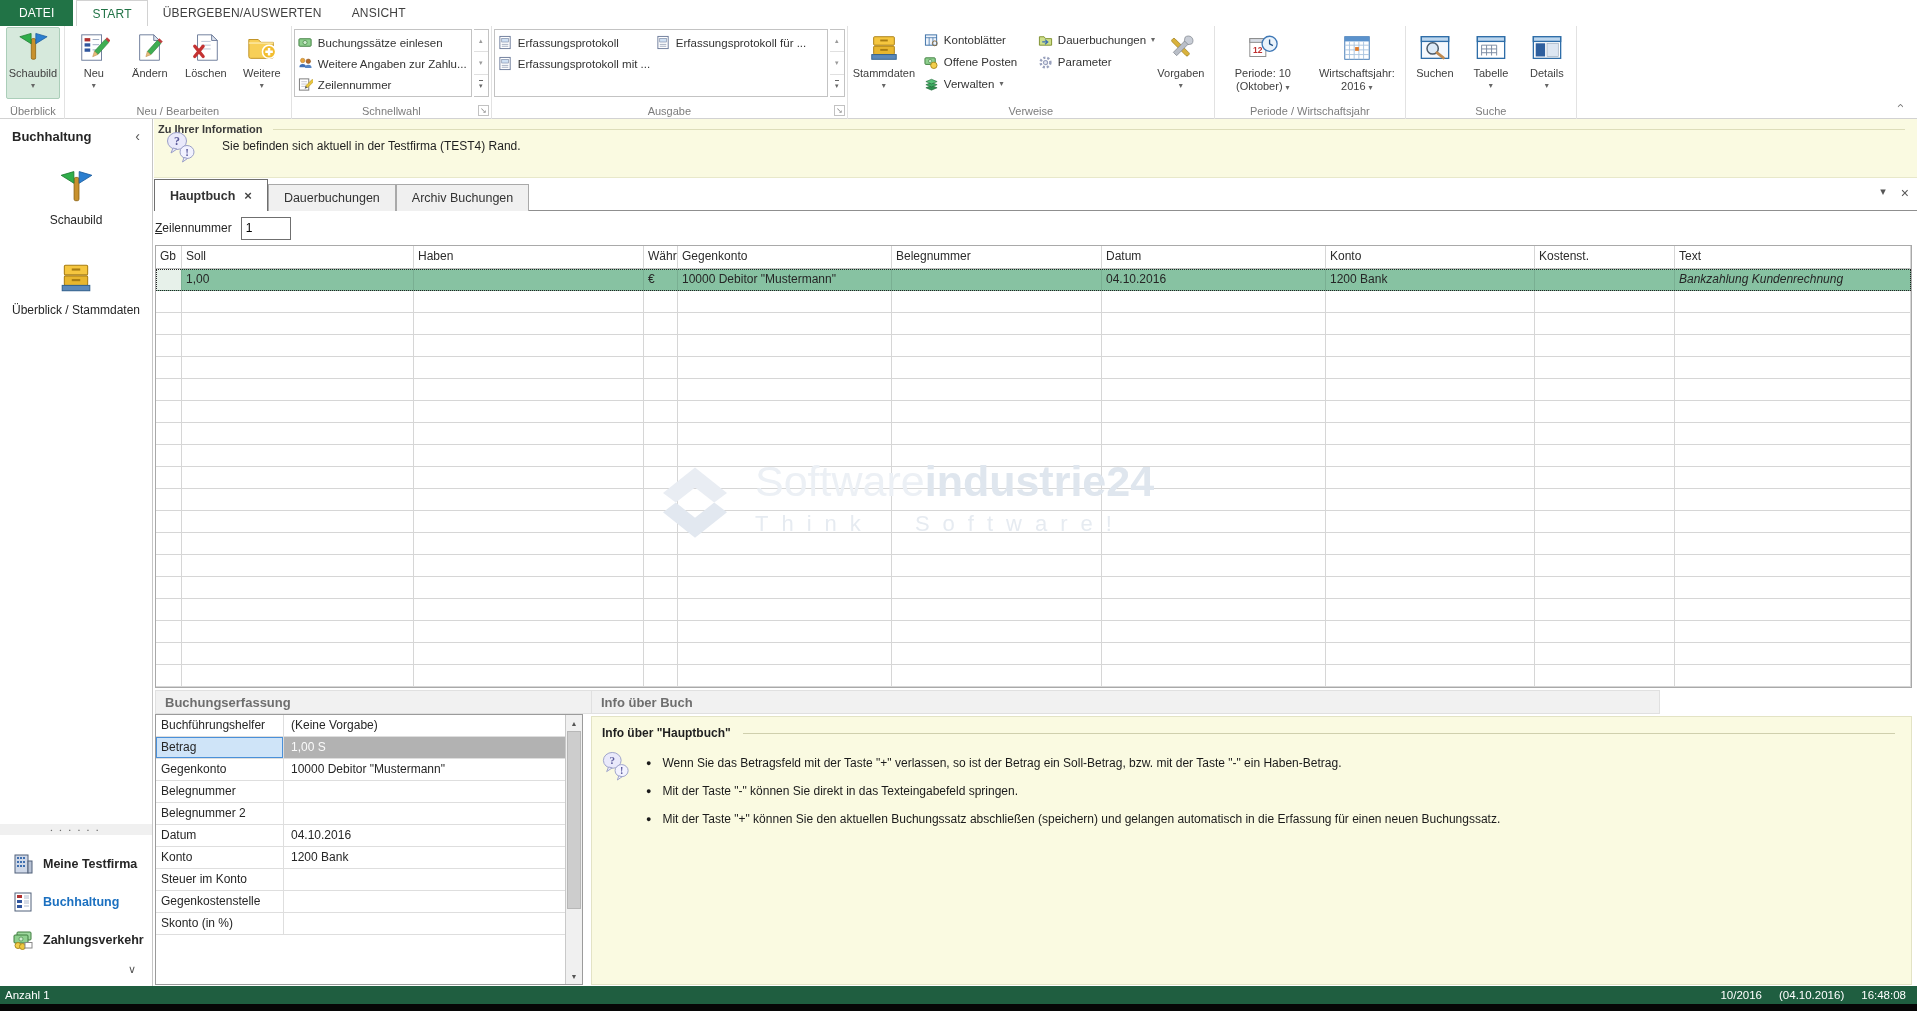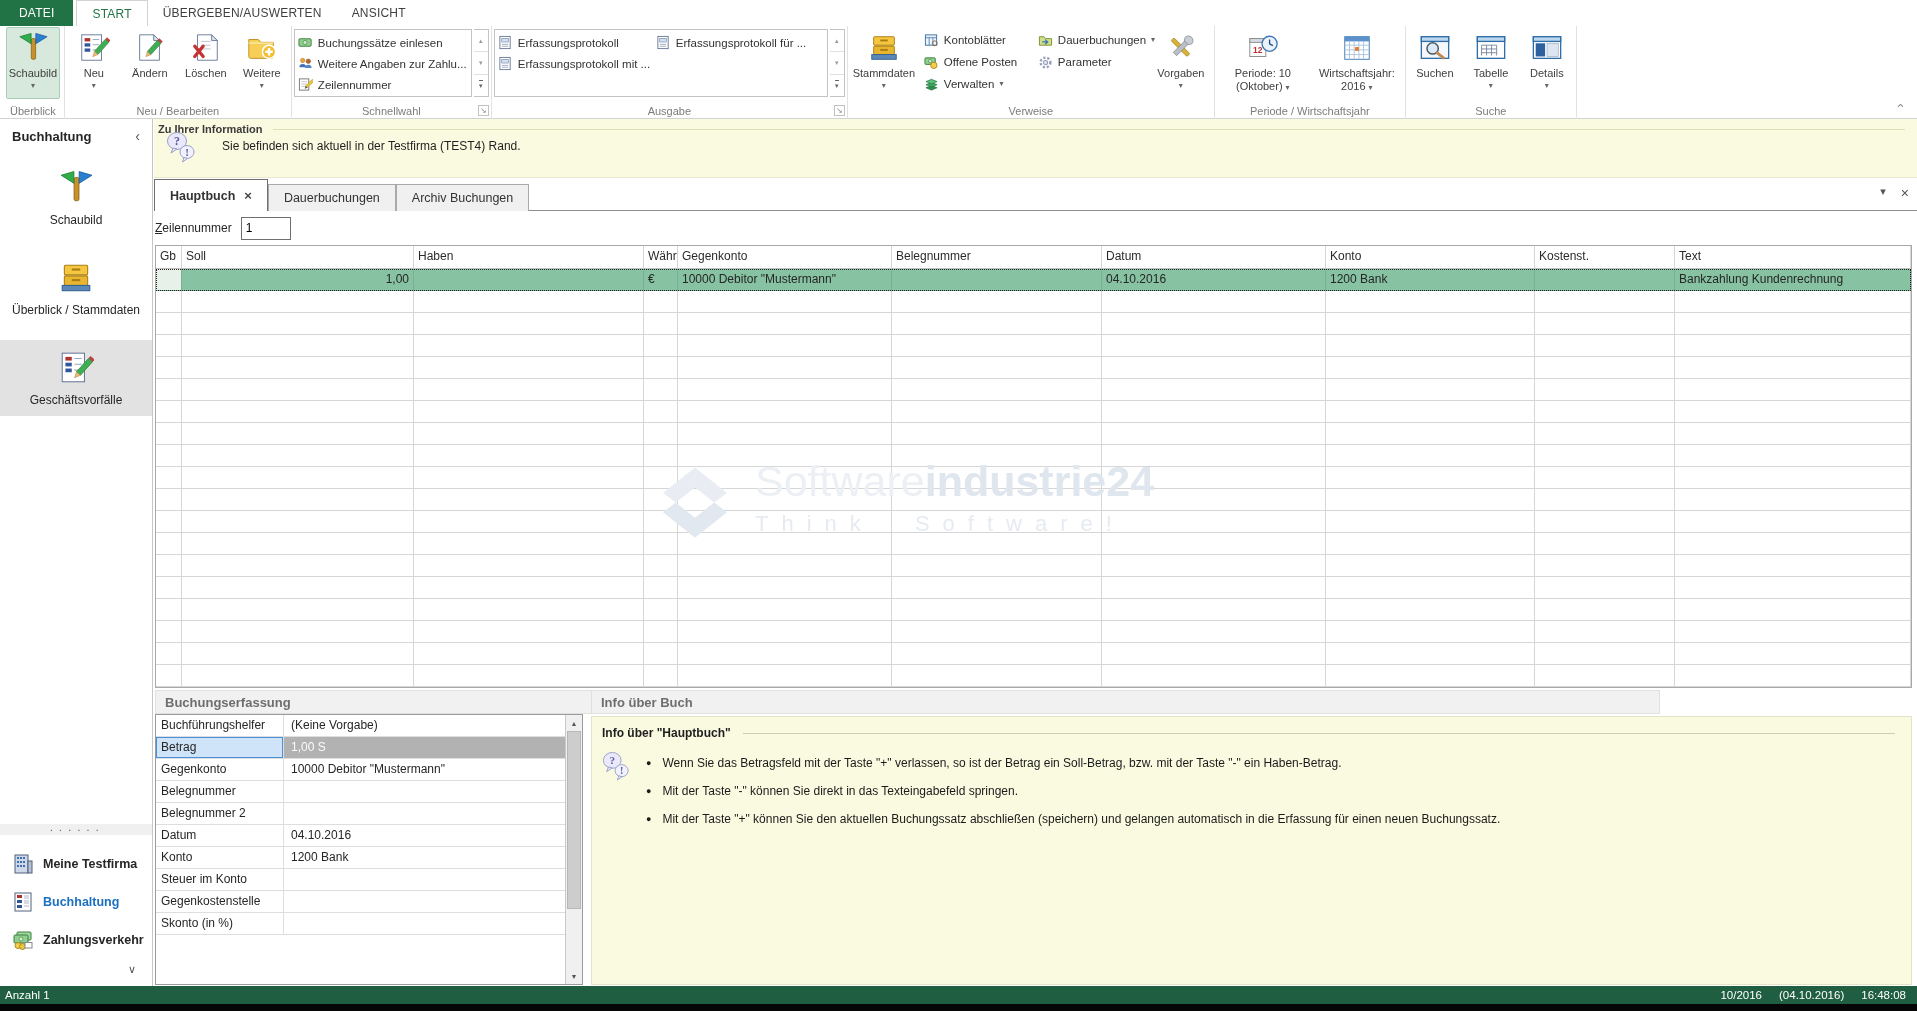--- a/index.html
+++ b/index.html
@@ -69,21 +69,21 @@
 .zn-label{font-size:12px}
 .zn-label::first-letter{text-decoration:underline}
 .zn-input{width:50px;height:23px;border:1px solid #6f6f6f;font-family:"Liberation Sans",sans-serif;font-size:12px;padding:0 4px;outline:none}
 
 
 .grid{position:absolute;left:155px;top:245px;width:1757px;border:1px solid #a9a9a9;background:#fff;z-index:1}
 .trow{display:flex;height:22px}
 .trow.thead{height:23px}
 .tcell{border-right:1px solid #d6d6d6;border-bottom:1px solid #d6d6d6;padding:3px 4px;font-size:12px;white-space:nowrap;overflow:hidden;flex-shrink:0}
 .trow.thead .tcell{border-bottom:1px solid #bdbdbd;color:#2b2b2b}
-.tcell.num{text-align:right}
+.tcell.num{}
 .trow.selected{background:#87c2a2;outline:1px dotted #222;outline-offset:-1px}
 .trow.selected .tcell{border-right-color:#79af92;border-bottom-color:#79af92}
 .trow.selected .tcell:first-child{background:#e7f1ea}
 
 
 .watermark{position:absolute;left:655px;top:460px;width:720px;z-index:5;pointer-events:none;display:flex;gap:20px;align-items:flex-start}
 .wm-text .l1{font-size:43px;font-weight:bold;color:#dfe6ee;white-space:nowrap;line-height:1}
 .wm-text .l1 .light{color:#ecf0f5;font-weight:normal}
 .wm-text .l2{margin-top:8px;font-size:22px;color:#e6ebf1;letter-spacing:13px;word-spacing:22px;white-space:nowrap}
 
@@ -494,37 +494,20 @@
         <svg width="36" height="36" viewBox="0 0 34 34">
           <rect x="6" y="5" width="22" height="9" rx="1" fill="#f5c63f" stroke="#a97d12"></rect>
           <rect x="6" y="15" width="22" height="9" rx="1" fill="#e8b62e" stroke="#a97d12"></rect>
           <rect x="13" y="8" width="8" height="2" fill="#a97d12"></rect>
           <rect x="13" y="18" width="8" height="2" fill="#a97d12"></rect>
           <rect x="4" y="24" width="26" height="5" fill="#5b88b9" stroke="#33628f"></rect>
         </svg>
       </span>
     <span>Überblick / Stammdaten</span>
   </div>
-  <div class="sb-item selected">
-    <span>
-        <svg width="36" height="36" viewBox="0 0 34 34">
-          <rect x="4" y="3" width="21" height="27" fill="#fff" stroke="#6b7a99"></rect>
-          <rect x="7" y="6.5" width="6" height="3.5" fill="#b03030"></rect>
-          <rect x="7" y="12" width="6" height="3.5" fill="#31569e"></rect>
-          <rect x="7" y="17.5" width="6" height="3.5" fill="#31569e"></rect>
-          <path d="M15.5 8h7M15.5 13.5h7M15.5 19h7" stroke="#9aa7c0"></path>
-          <g transform="rotate(42 24 17)">
-            <rect x="21.5" y="4" width="5" height="3" fill="#c04040"></rect>
-            <rect x="21.5" y="7" width="5" height="17" fill="#3fae52" stroke="#2a7d3a" stroke-width=".6"></rect>
-            <polygon points="21.5,24 26.5,24 24,29.5" fill="#e8bb7a" stroke="#b58a4a" stroke-width=".5"></polygon>
-          </g>
-        </svg>
-      </span>
-    <span>Geschäftsvorfälle</span>
-  </div>
   <div class="sb-splitter">▪ ▪ ▪ ▪ ▪ ▪</div>
   <div class="sb-bottom">
     <div class="sb-bottom-item">
       <span>
           <svg width="22" height="22" viewBox="0 0 22 22">
             <rect x="3" y="2" width="13" height="18" fill="#cfd8e8" stroke="#51607a"></rect>
             <path d="M5 4h2v2H5zM8 4h2v2H8zM11 4h2v2h-2zM5 8h2v2H5zM8 8h2v2H8zM11 8h2v2h-2zM5 12h2v2H5zM8 12h2v2H8zM11 12h2v2h-2z" fill="#3e6fb0"></path>
             <rect x="16" y="8" width="4" height="12" fill="#b8c2d4" stroke="#51607a"></rect>
           </svg>
         </span>
@@ -614,21 +597,21 @@
     <div class="trow selected">
       <div class="tcell" style="width: 26px;"></div>
       <div class="tcell num" style="width: 232px;">1,00</div>
       <div class="tcell num" style="width: 230px;"></div>
       <div class="tcell" style="width: 34px;">€</div>
       <div class="tcell" style="width: 214px;">10000 Debitor "Mustermann"</div>
       <div class="tcell" style="width: 210px;"></div>
       <div class="tcell" style="width: 224px;">04.10.2016</div>
       <div class="tcell" style="width: 209px;">1200 Bank</div>
       <div class="tcell" style="width: 140px;"></div>
-      <div class="tcell" style="width: 236px;">Bankzahlung Kundenrechnung</div>
+      <div class="tcell" style="width: 236px; font-style: italic;">Bankzahlung Kundenrechnung</div>
     </div>
     <div class="trow">
       <div class="tcell" style="width: 26px;"></div>
       <div class="tcell num" style="width: 232px;"></div>
       <div class="tcell num" style="width: 230px;"></div>
       <div class="tcell" style="width: 34px;"></div>
       <div class="tcell" style="width: 214px;"></div>
       <div class="tcell" style="width: 210px;"></div>
       <div class="tcell" style="width: 224px;"></div>
       <div class="tcell" style="width: 209px;"></div>

